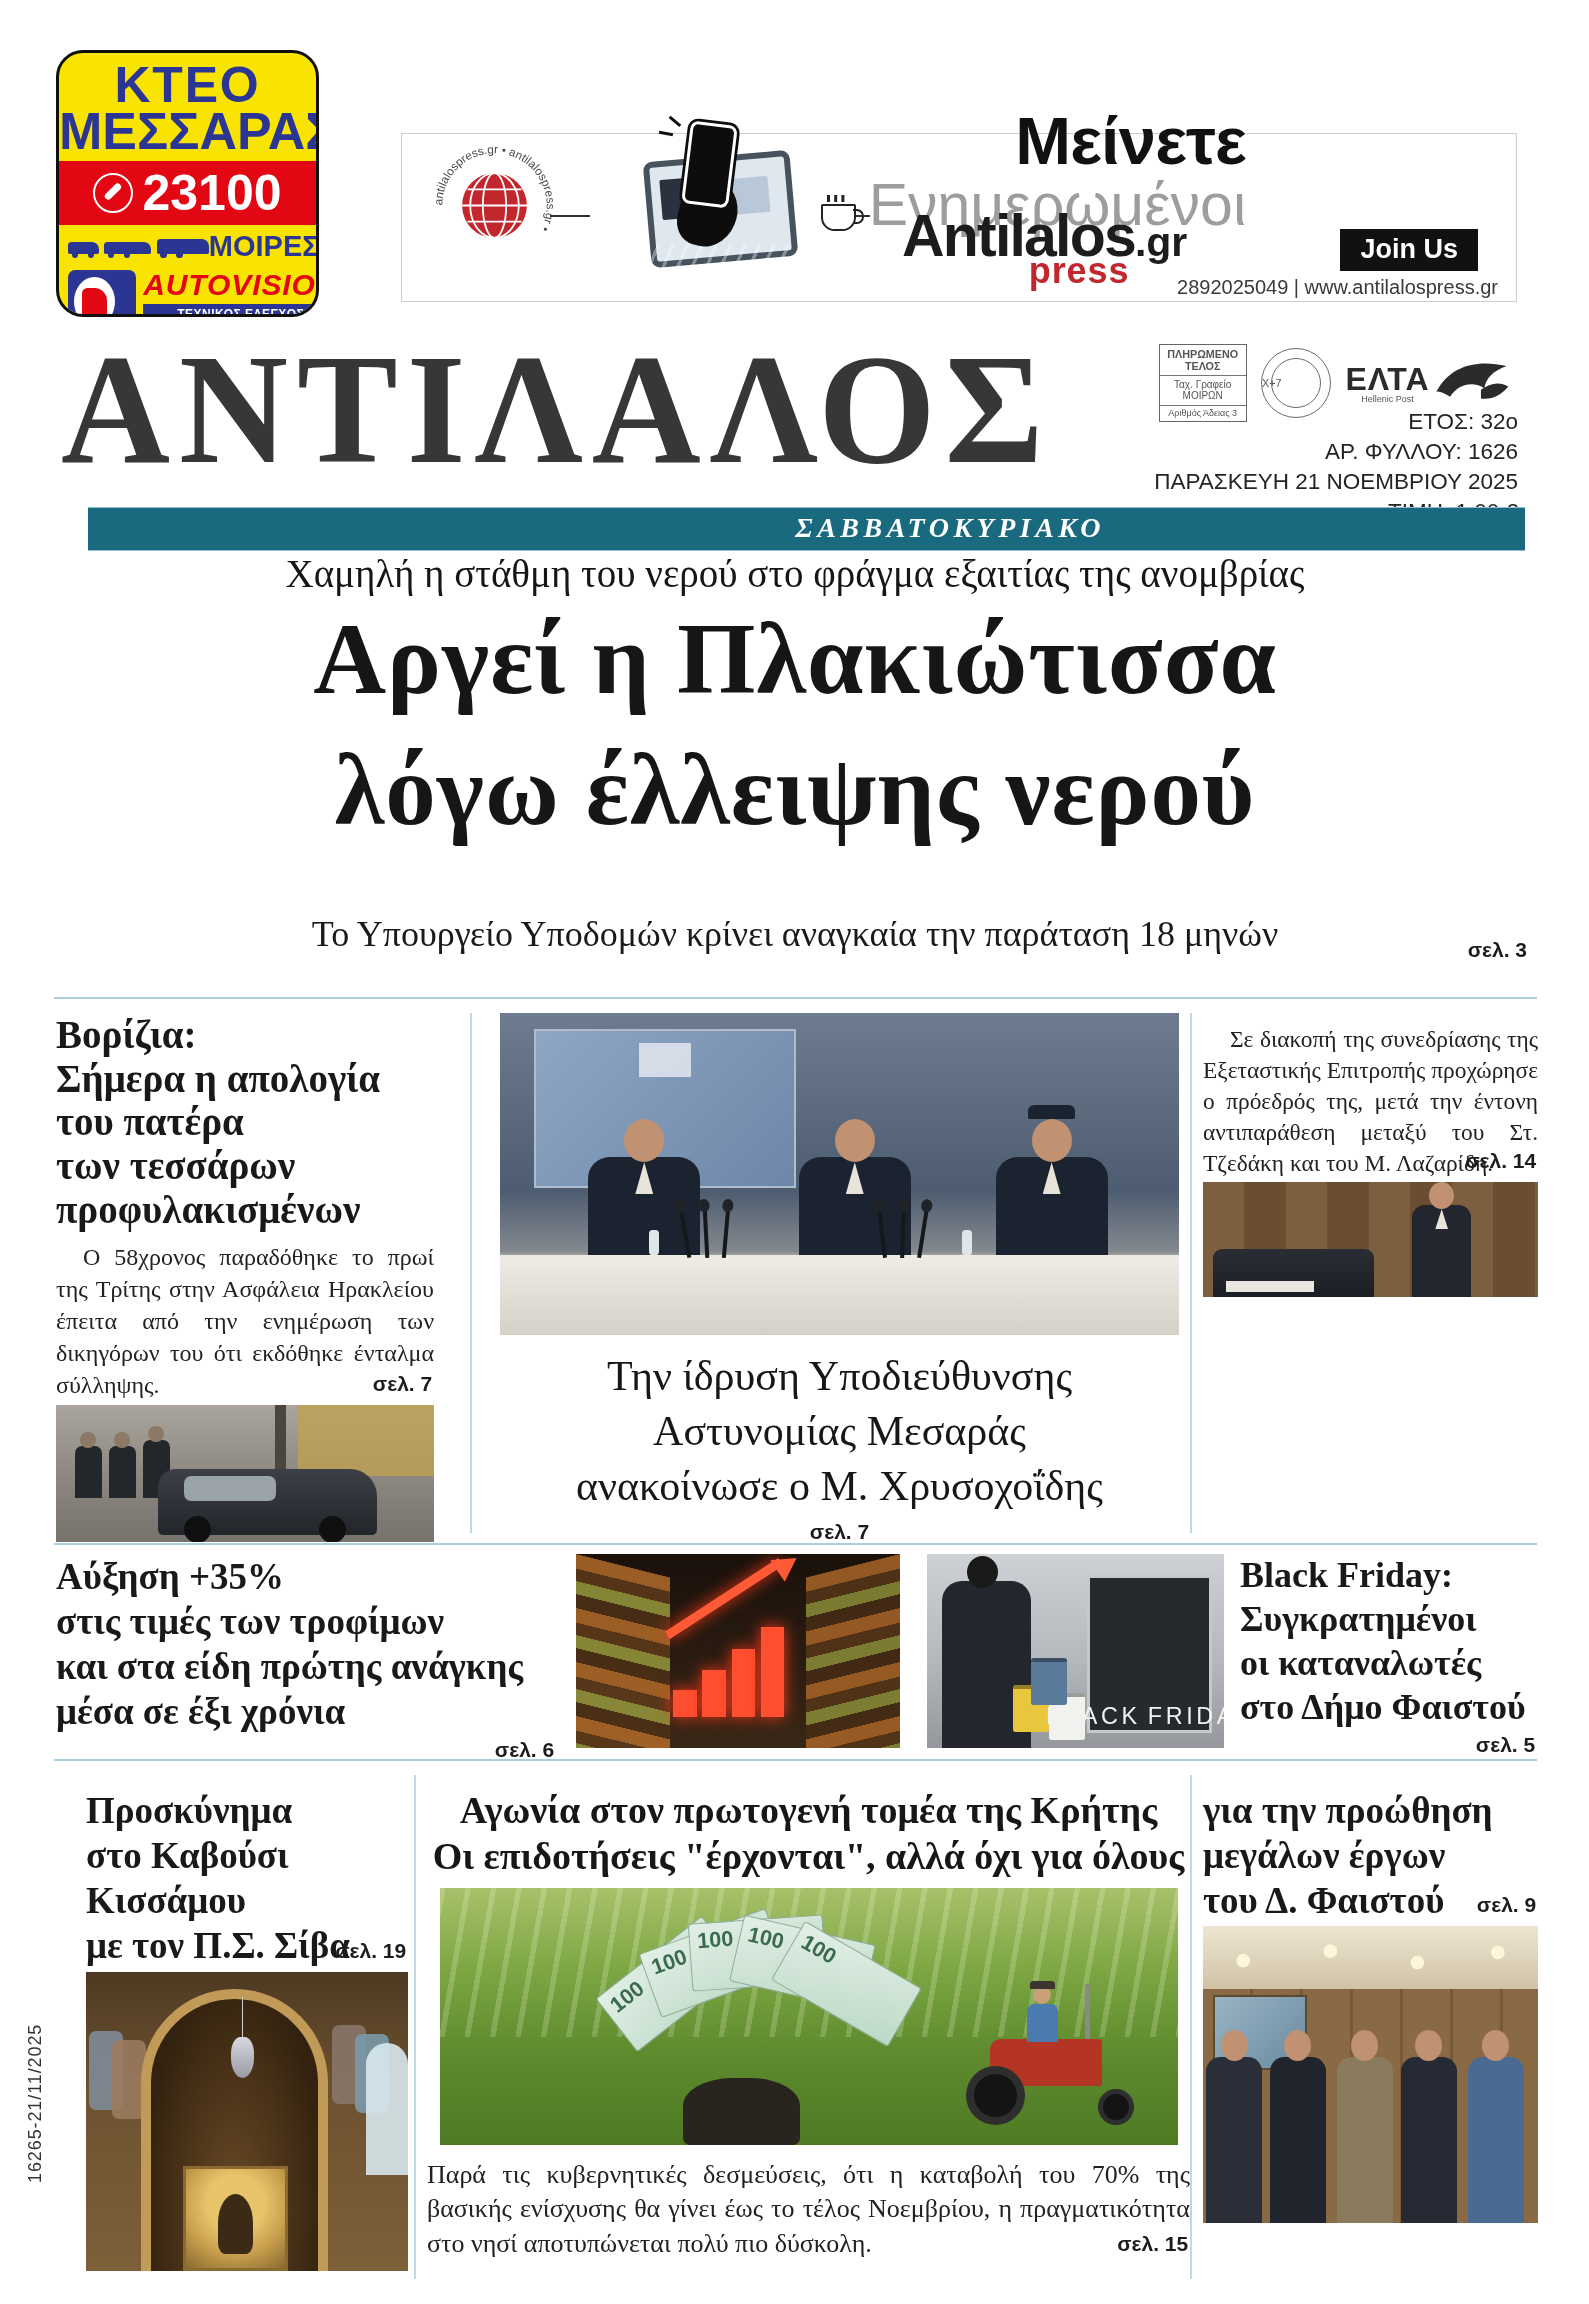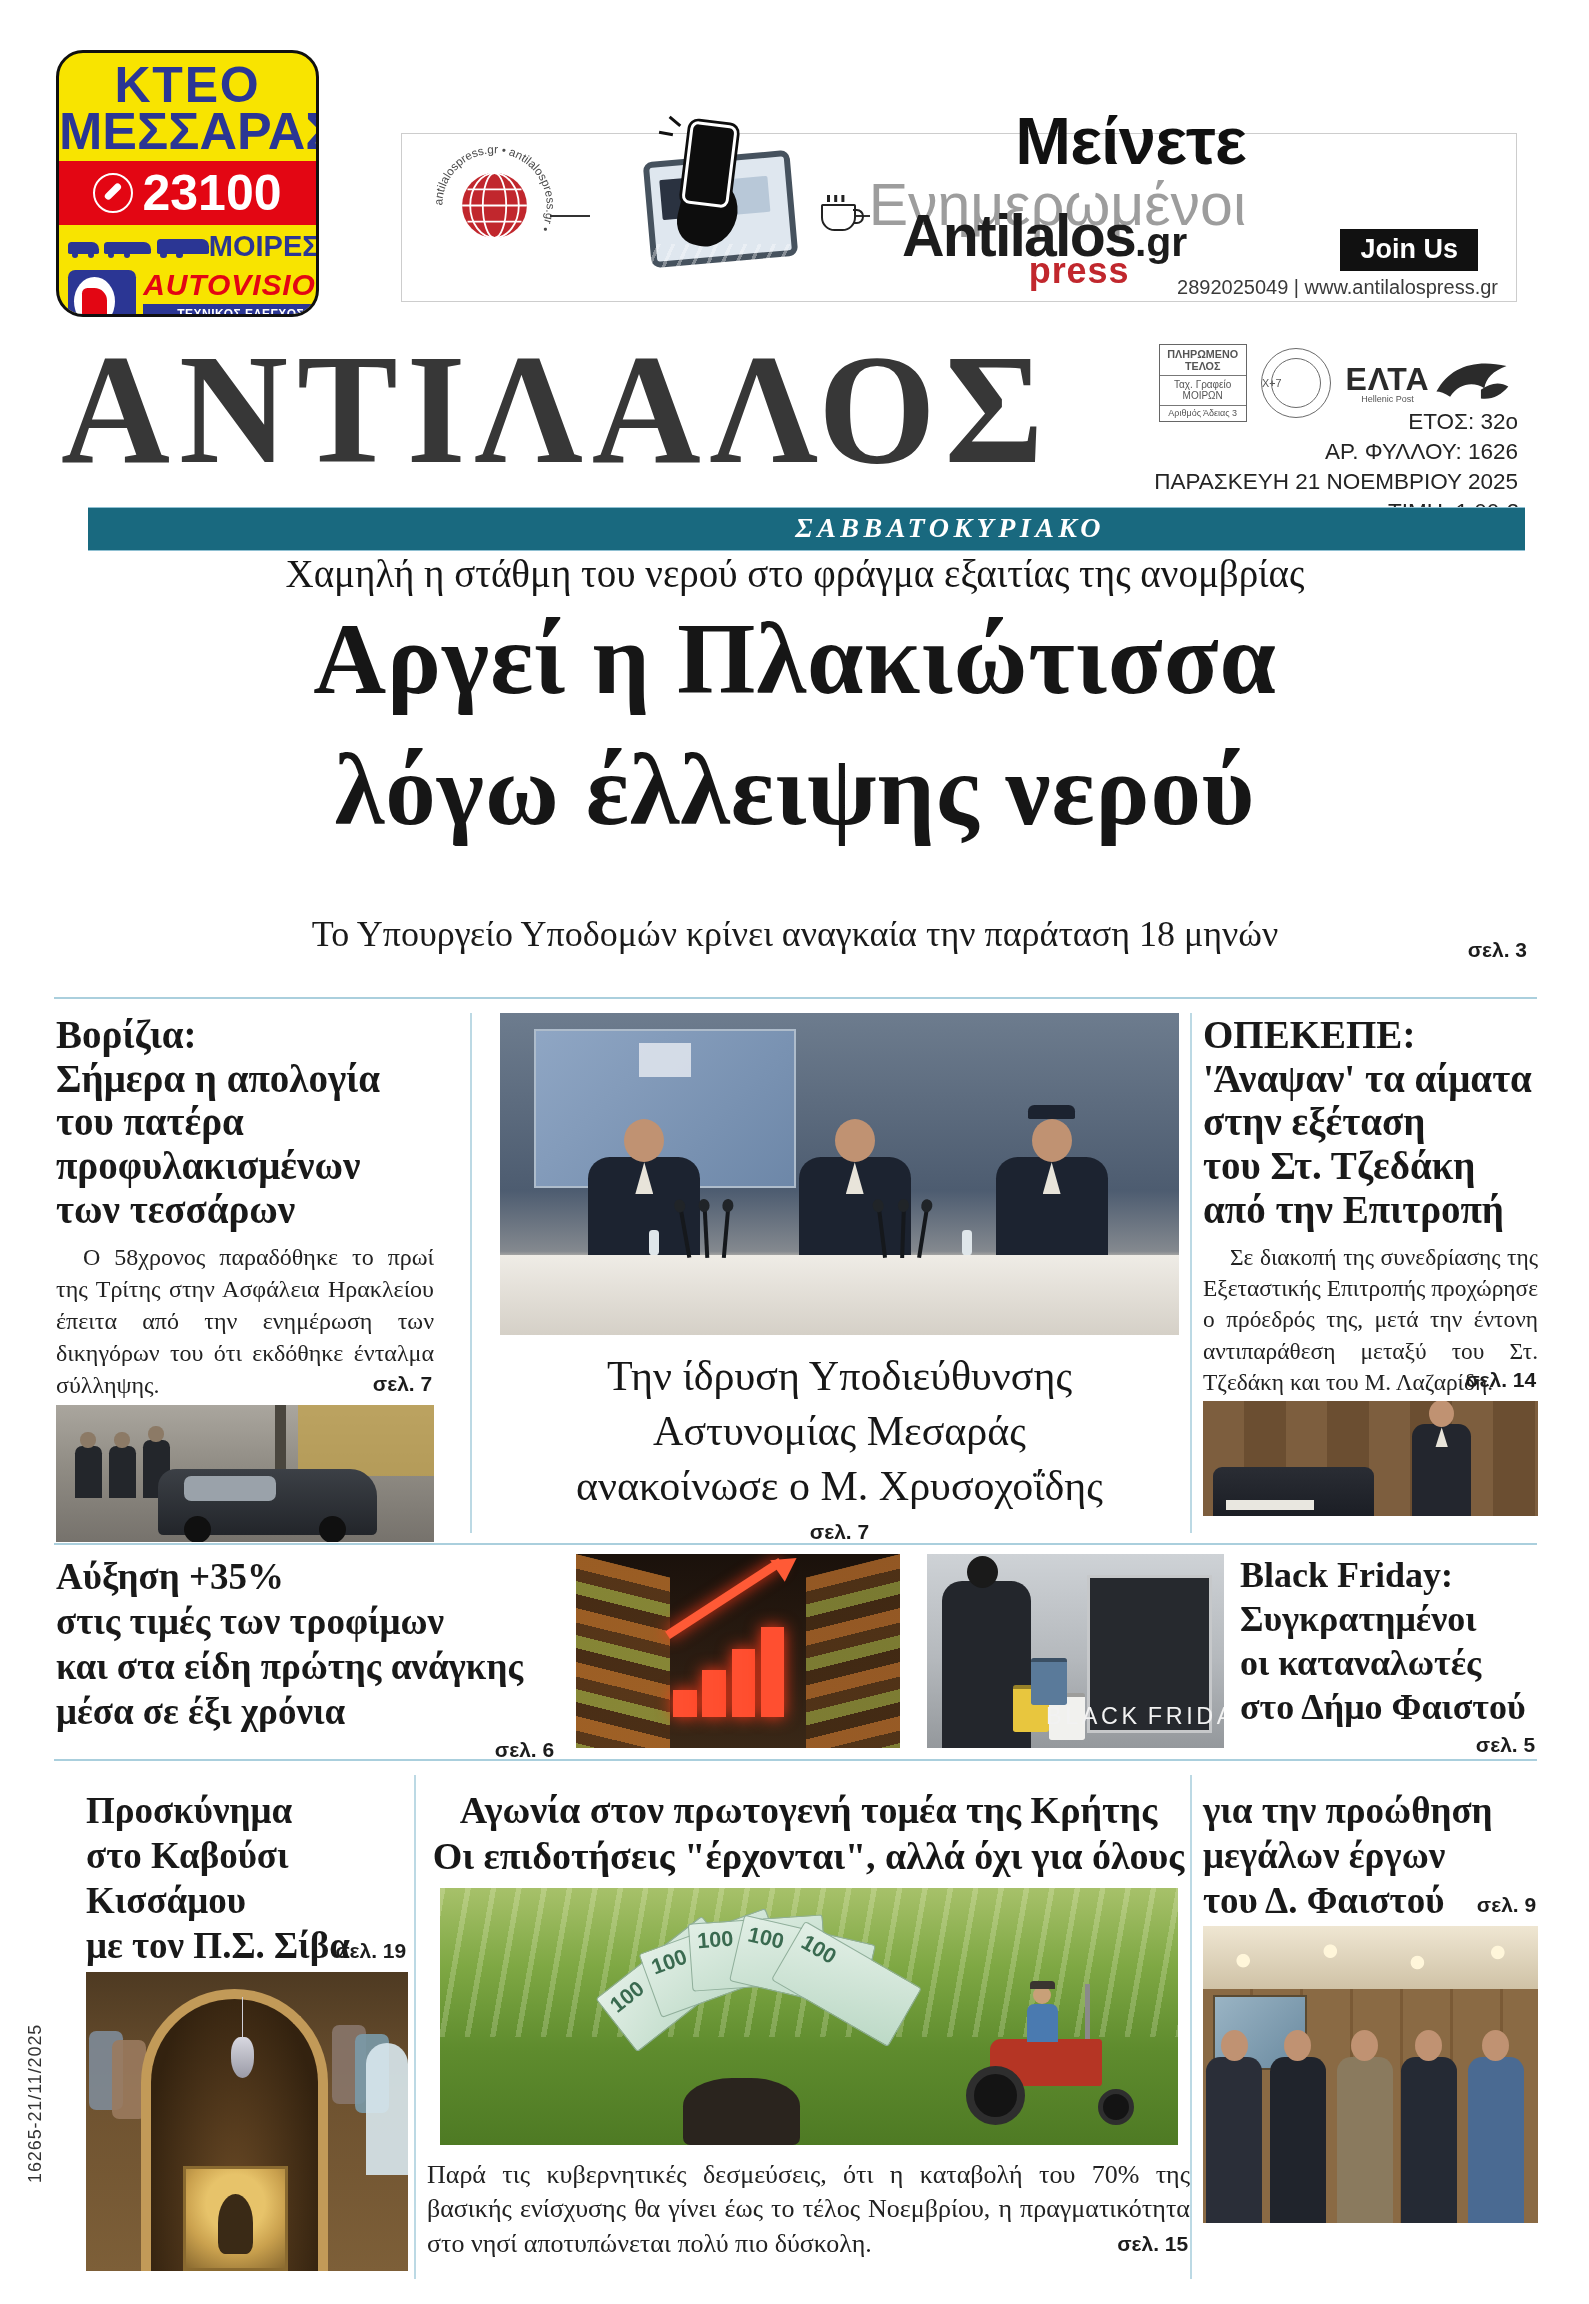--- a/index.html
+++ b/index.html
@@ -340,22 +340,22 @@
 
   <div class="hrule hr1"></div>
   <div class="vrule vd1"></div>
   <div class="vrule vd2"></div>
 
   <div class="col-left">
     <div class="ctitle">
       <div>Βορίζια:</div>
       <div>Σήμερα η απολογία</div>
       <div>του πατέρα</div>
+      <div>των τεσσάρων</div>
       <div>προφυλακισμένων</div>
-      <div>των τεσσάρων</div>
     </div>
     <div class="cbody"><span class="ind"></span><span>Ο 58χρονος παραδόθηκε το πρωί της Τρίτης στην Ασφάλεια Ηρακλείου έπειτα από την ενημέρωση των δικηγόρων του ότι εκδόθηκε ένταλμα σύλληψης.</span></div>
     <div class="pgrow pgref">σελ. 7</div>
     <div class="photo p-street">
       <span class="ps-wall"></span>
       <span class="ps-tree"></span>
       <span class="ps-fig pf1"></span>
       <span class="ps-fig pf2"></span>
       <span class="ps-fig pf3"></span>
       <span class="ps-car"></span>
@@ -381,27 +381,20 @@
     </div>
     <div class="cc-title">
       <div>Την ίδρυση Υποδιεύθυνσης</div>
       <div>Αστυνομίας Μεσαράς</div>
       <div>ανακοίνωσε ο Μ. Χρυσοχοΐδης</div>
     </div>
     <div class="cc-pg pgref">σελ. 7</div>
   </div>
 
   <div class="col-right">
-    <div class="ctitle">
-      <div>ΟΠΕΚΕΠΕ:</div>
-      <div>'Άναψαν' τα αίματα</div>
-      <div>στην εξέταση</div>
-      <div>του Στ. Τζεδάκη</div>
-      <div>από την Επιτροπή</div>
-    </div>
     <div class="cbody" style="font-size:23.4px;"><span class="ind"></span><span>Σε διακοπή της συνεδρίασης της Εξεταστικής Επιτροπής προχώρησε ο πρόεδρός της, μετά την έντονη αντιπαράθεση μεταξύ του Στ. Τζεδάκη και του Μ. Λαζαρίδη.</span></div>
     <div class="pgrow pgref">σελ. 14</div>
     <div class="photo p-comm">
       <span class="pc-seated"></span>
       <span class="pc-papers"></span>
       <span class="pc-man"></span>
     </div>
   </div>
 
   <div class="hrule hr2"></div>

